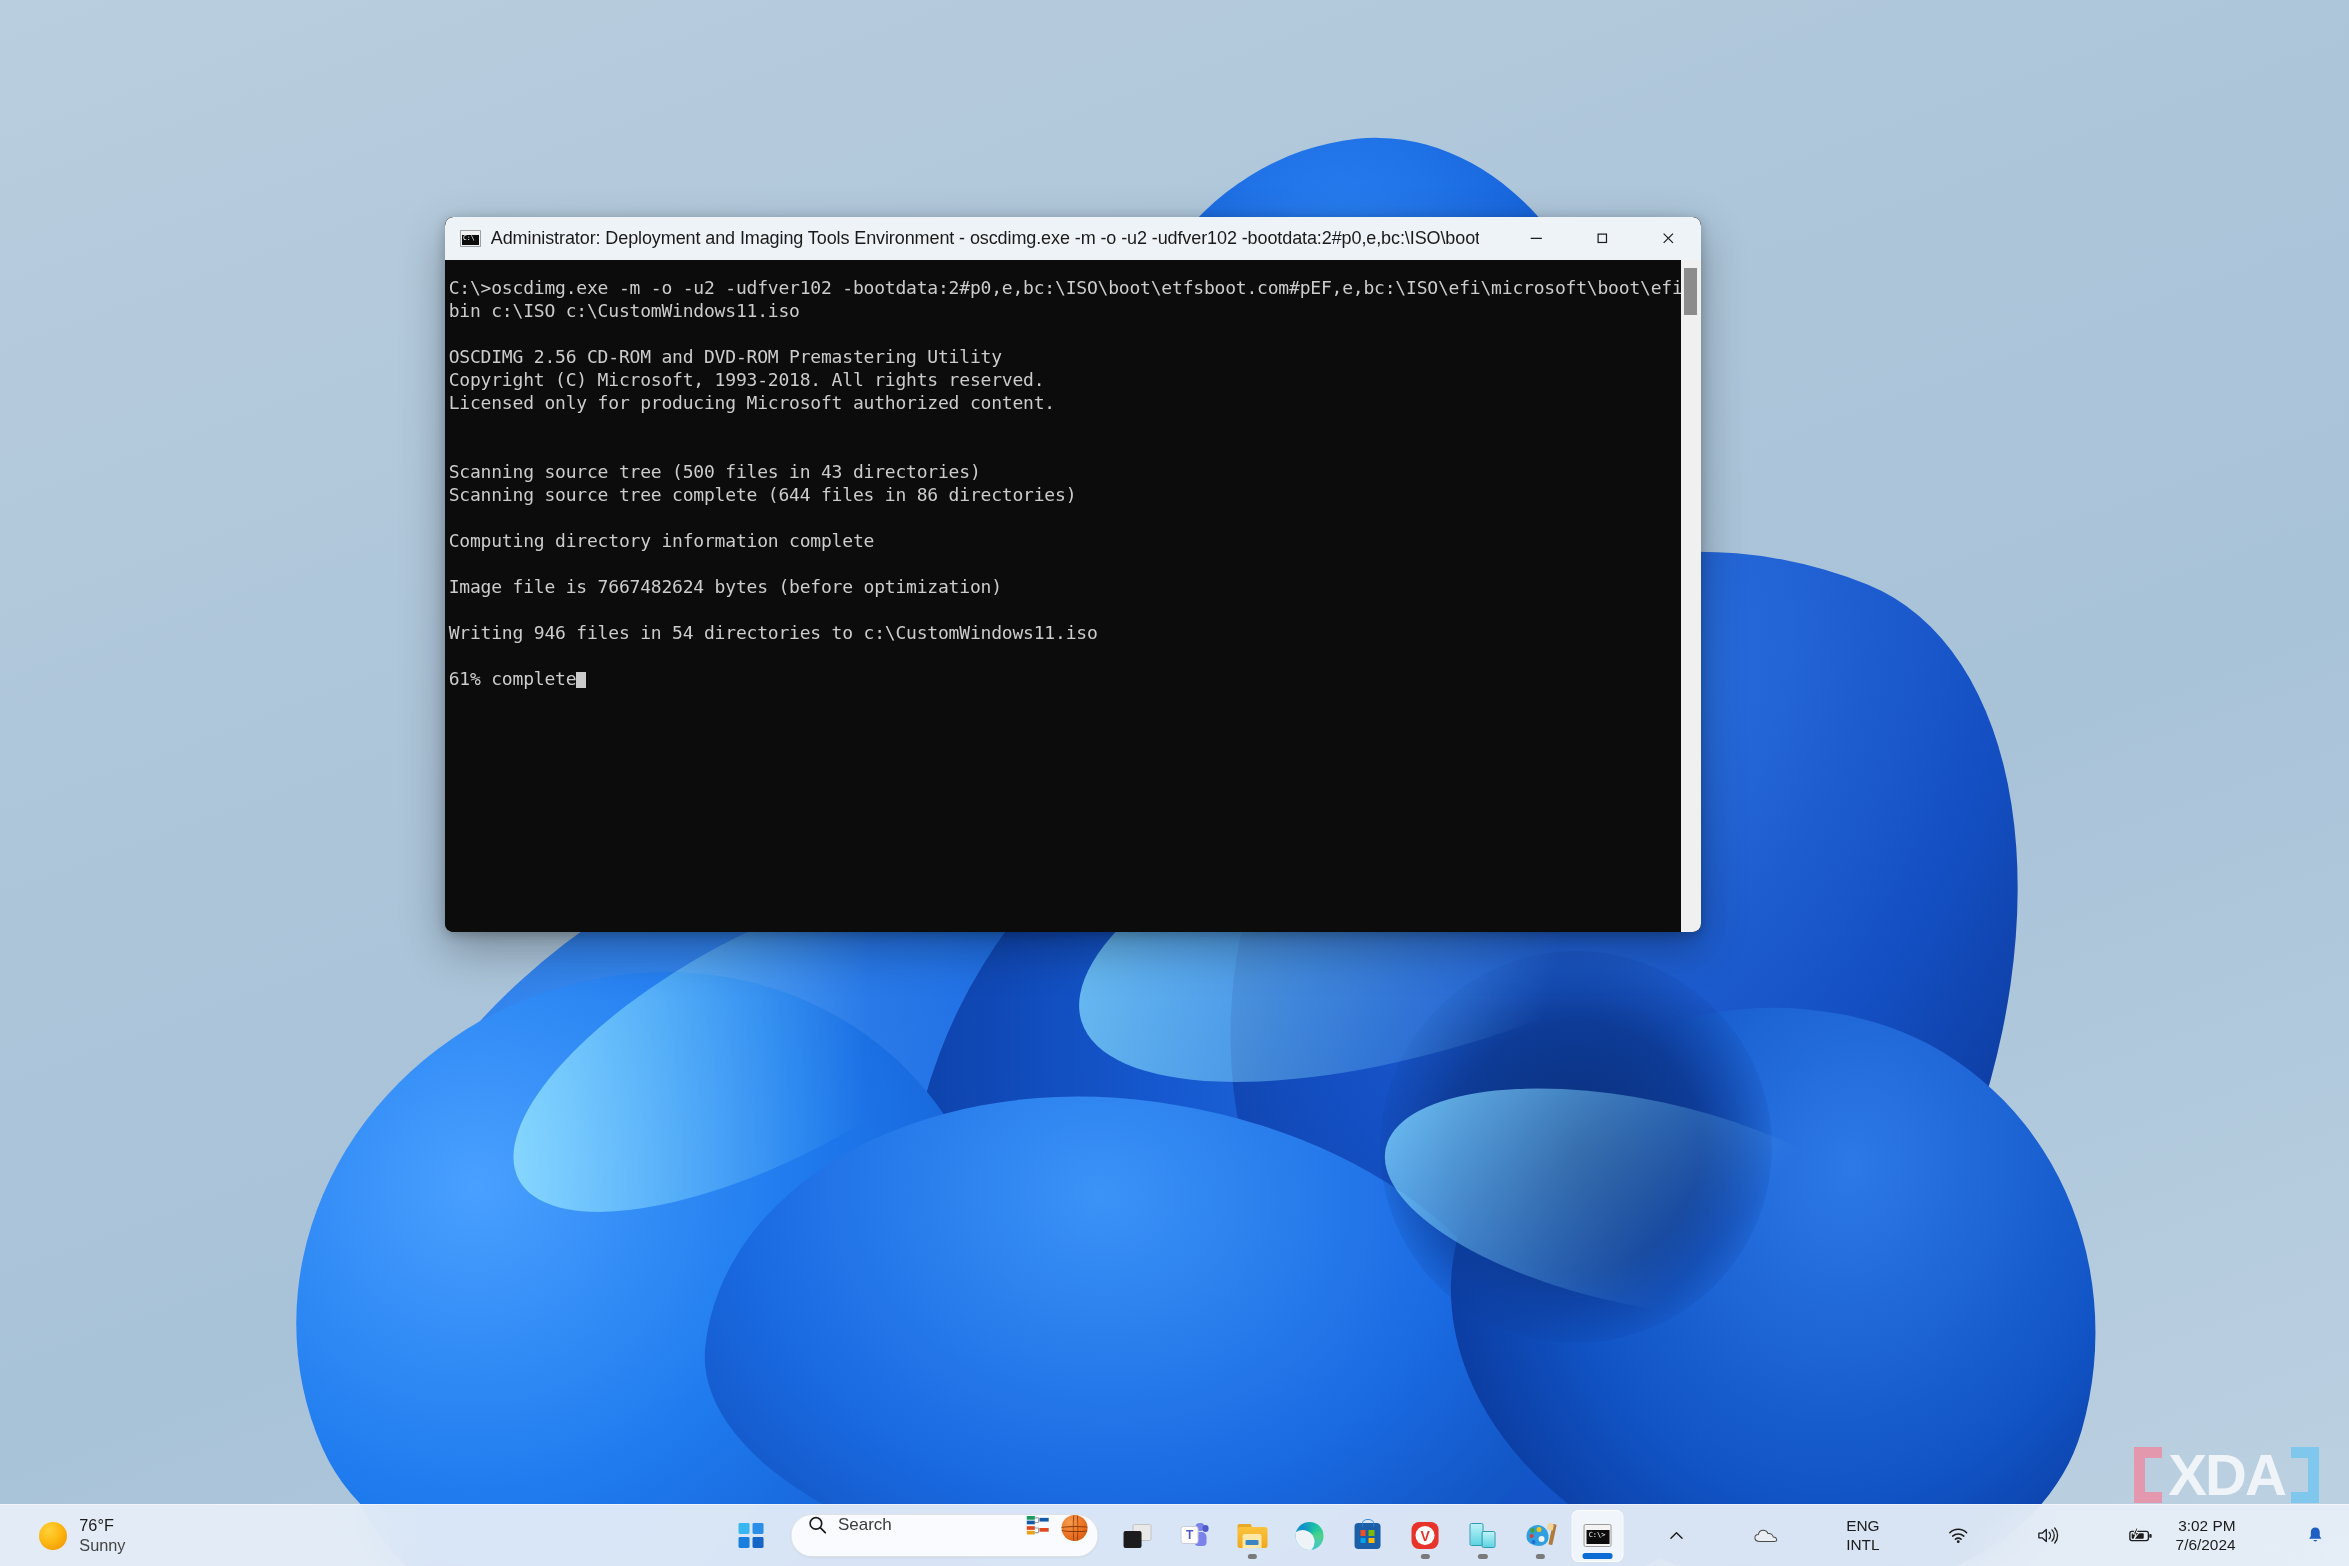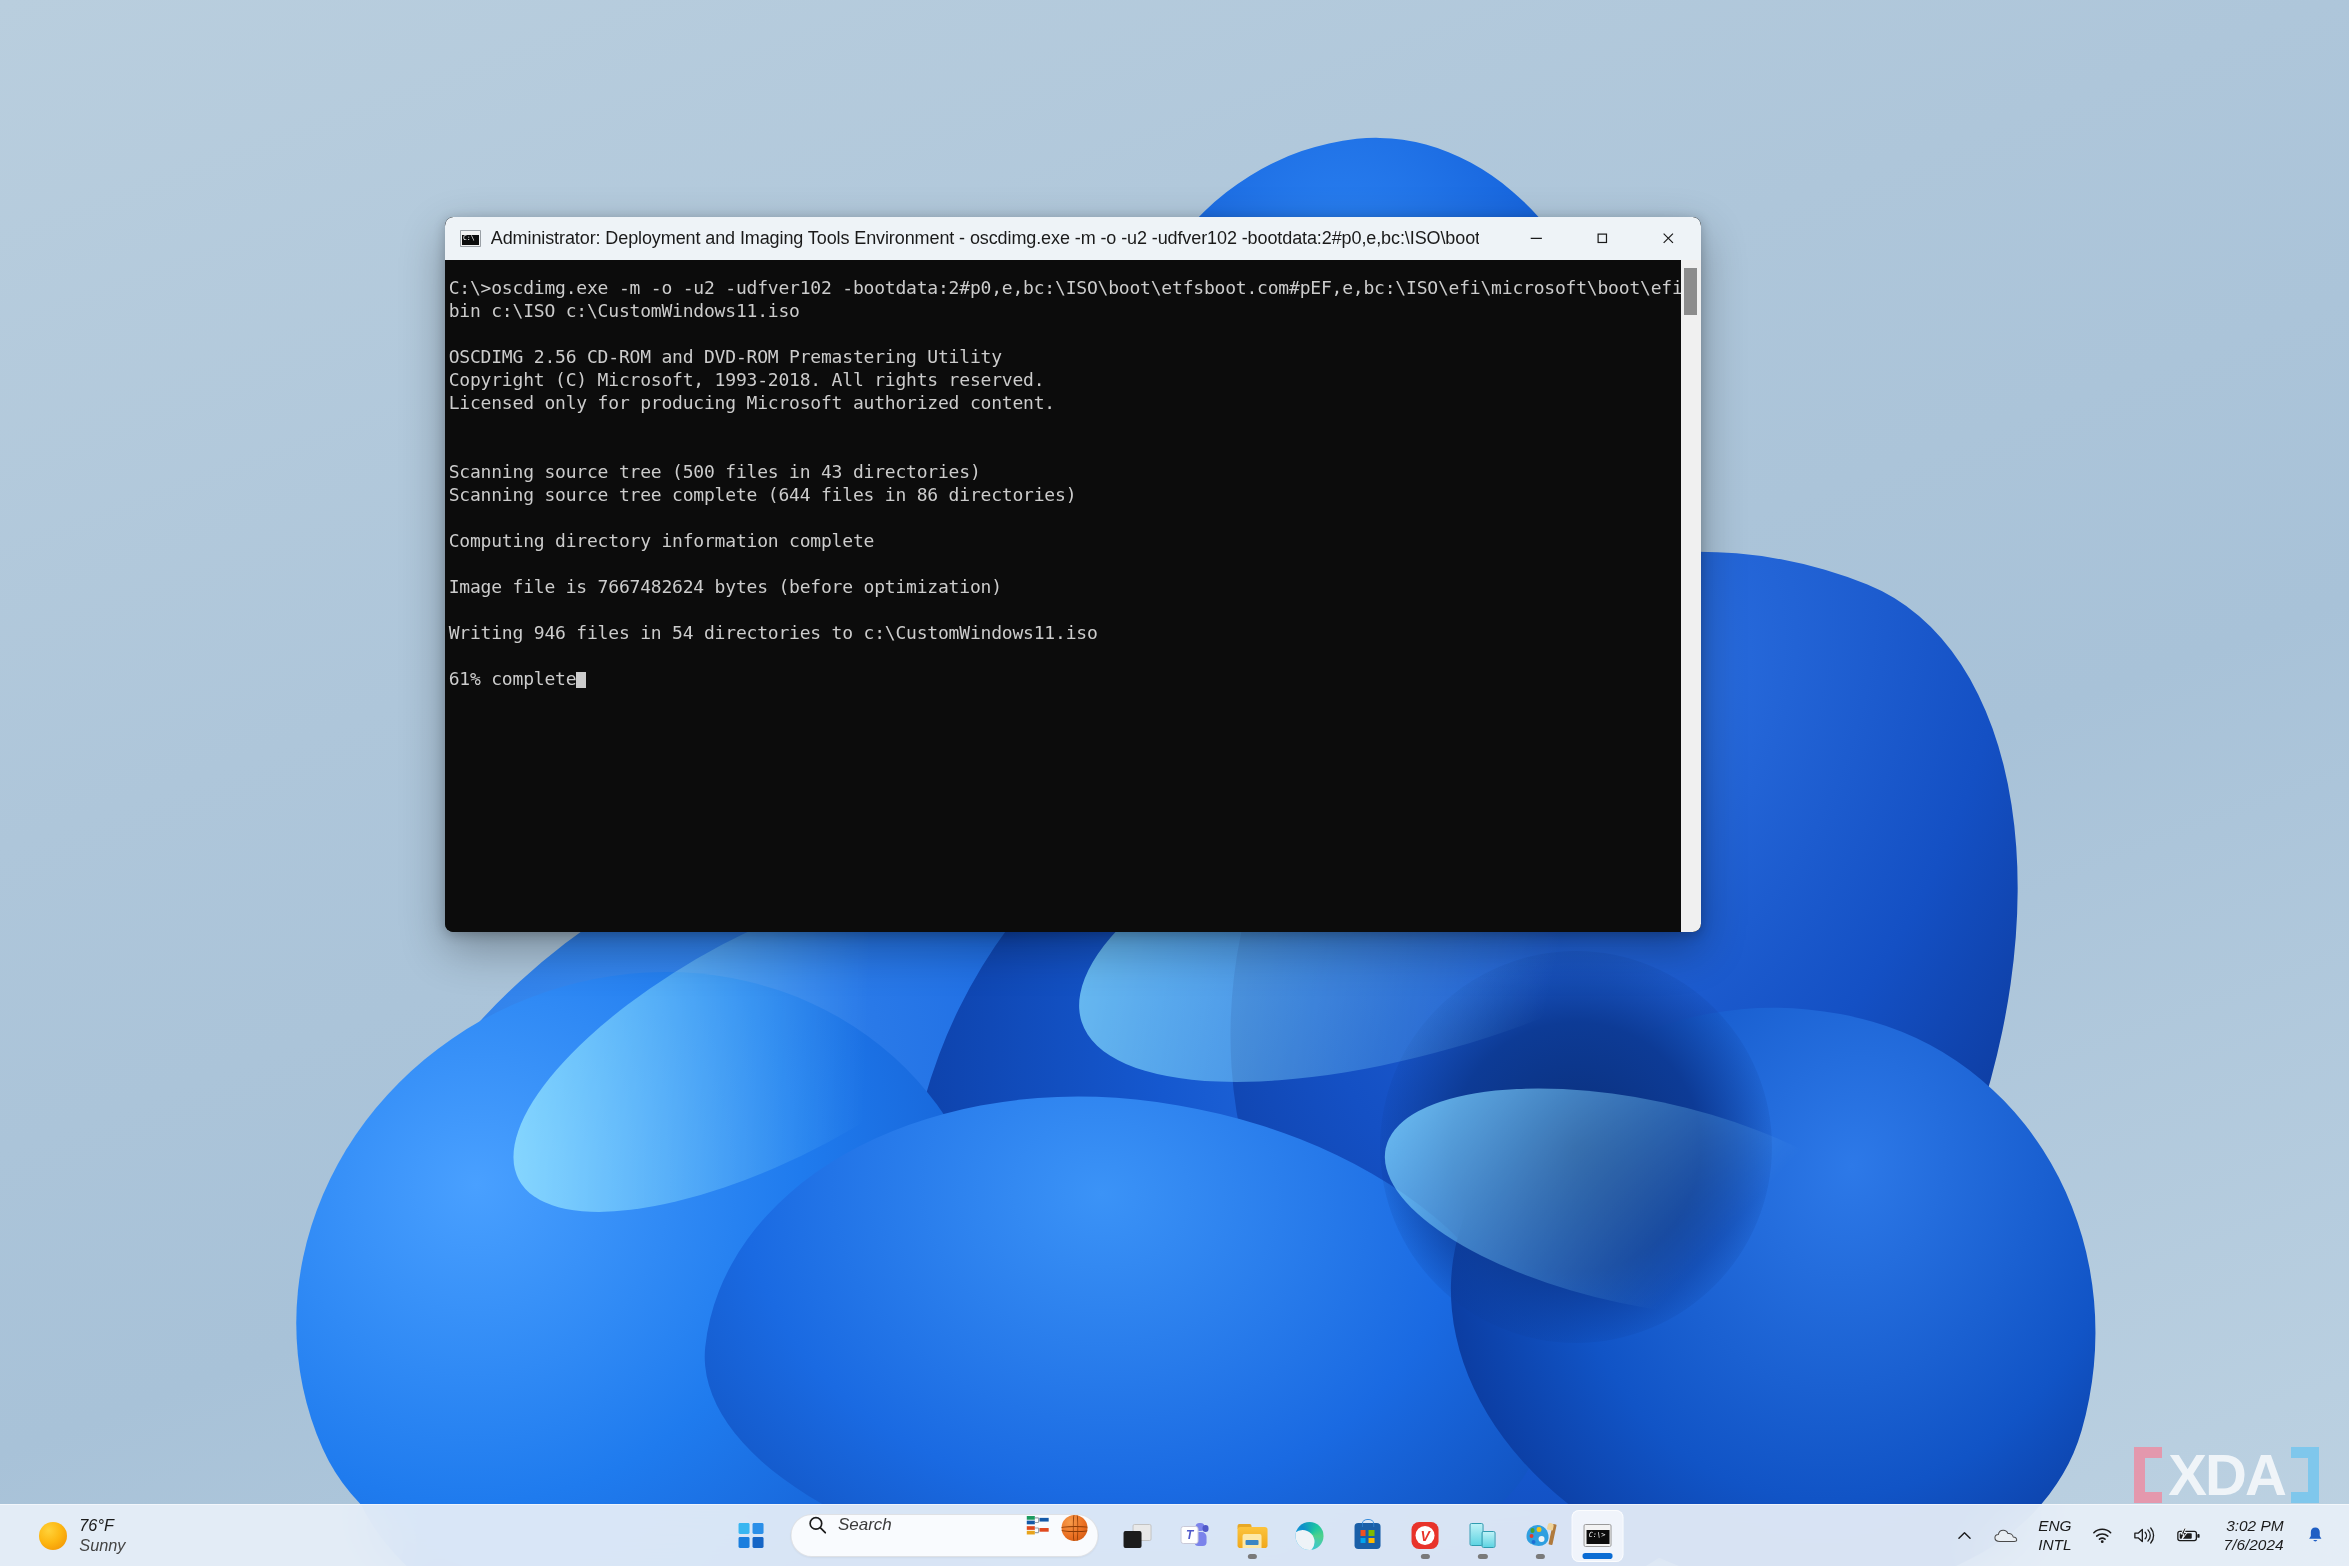--- a/index.html
+++ b/index.html
@@ -135,21 +135,21 @@
     position:absolute; left:3.7px; top:7.5px; width:13px; height:47px;
     background:#8c8c8c; border-radius:0;
   }
 
   
   #taskbar {
     position:absolute; left:0; right:0; bottom:0; height:62px;
     background:rgba(231,239,247,.93);
     backdrop-filter:blur(26px);
     border-top:0.9px solid rgba(255,255,255,.55);
-    display:flex; align-items:center;font-style:italic;
+    display:flex; align-items:center;
   }
 
   
   #weather {
     display:flex; align-items:center; gap:12px;
     margin-left:30px; padding:4.7px 9.3px; border-radius:5.6px;
   }
   #weather-icon {
     width:28px; height:28px; border-radius:50%;
     background:radial-gradient(circle at 35% 30%, #ffd23a 0%, #fdb813 45%, #f08c00 100%);
@@ -265,21 +265,21 @@
   #paint-glyph .tip { position:absolute; right:0.9px; top:0.9px; width:5.6px; height:6.5px; background:#f0d49a; border-radius:2.8px 2.8px 0.9px 0.9px; transform:rotate(12deg); }
 
   
   #cmd-glyph { width:28px; height:23px; background:#f3f3f3; border:0.9px solid #9a9a9a; border-radius:1.9px; position:relative; overflow:hidden; }
   #cmd-glyph::before { content:""; position:absolute; left:1.9px; top:4.7px; right:1.9px; bottom:1.9px; background:#0c0c0c; }
   #cmd-glyph::after { content:"C:\\>"; position:absolute; left:3.7px; top:5.6px; color:#fff;
     font-family:"DejaVu Sans Mono", monospace; font-size:7px; }
 
   
   #tray { margin-left:auto; display:flex; align-items:center; gap:5.6px; margin-right:17px; height:62px; }
-  .tray-item { display:flex; align-items:center; justify-content:center; padding:6.5px 7.5px; border-radius:5.6px; }
+  .tray-item { display:flex; align-items:center; justify-content:center; padding:6.5px 7.5px; border-radius:5.6px;margin-left:48px; }
   #lang { line-height:1.2; text-align:center; font-size:15.4px; color:#1b1b1b; }
   #clock { line-height:1.2; text-align:right; font-size:15.4px; color:#1b1b1b; padding:6.5px 9.3px; border-radius:5.6px; }
   #bell { color:#1f5fc4; }
 
   
   #xda {
     position:absolute; right:30px; bottom:63px;
     display:flex; align-items:center; gap:6px;
     opacity:.78; pointer-events:none;
   }

